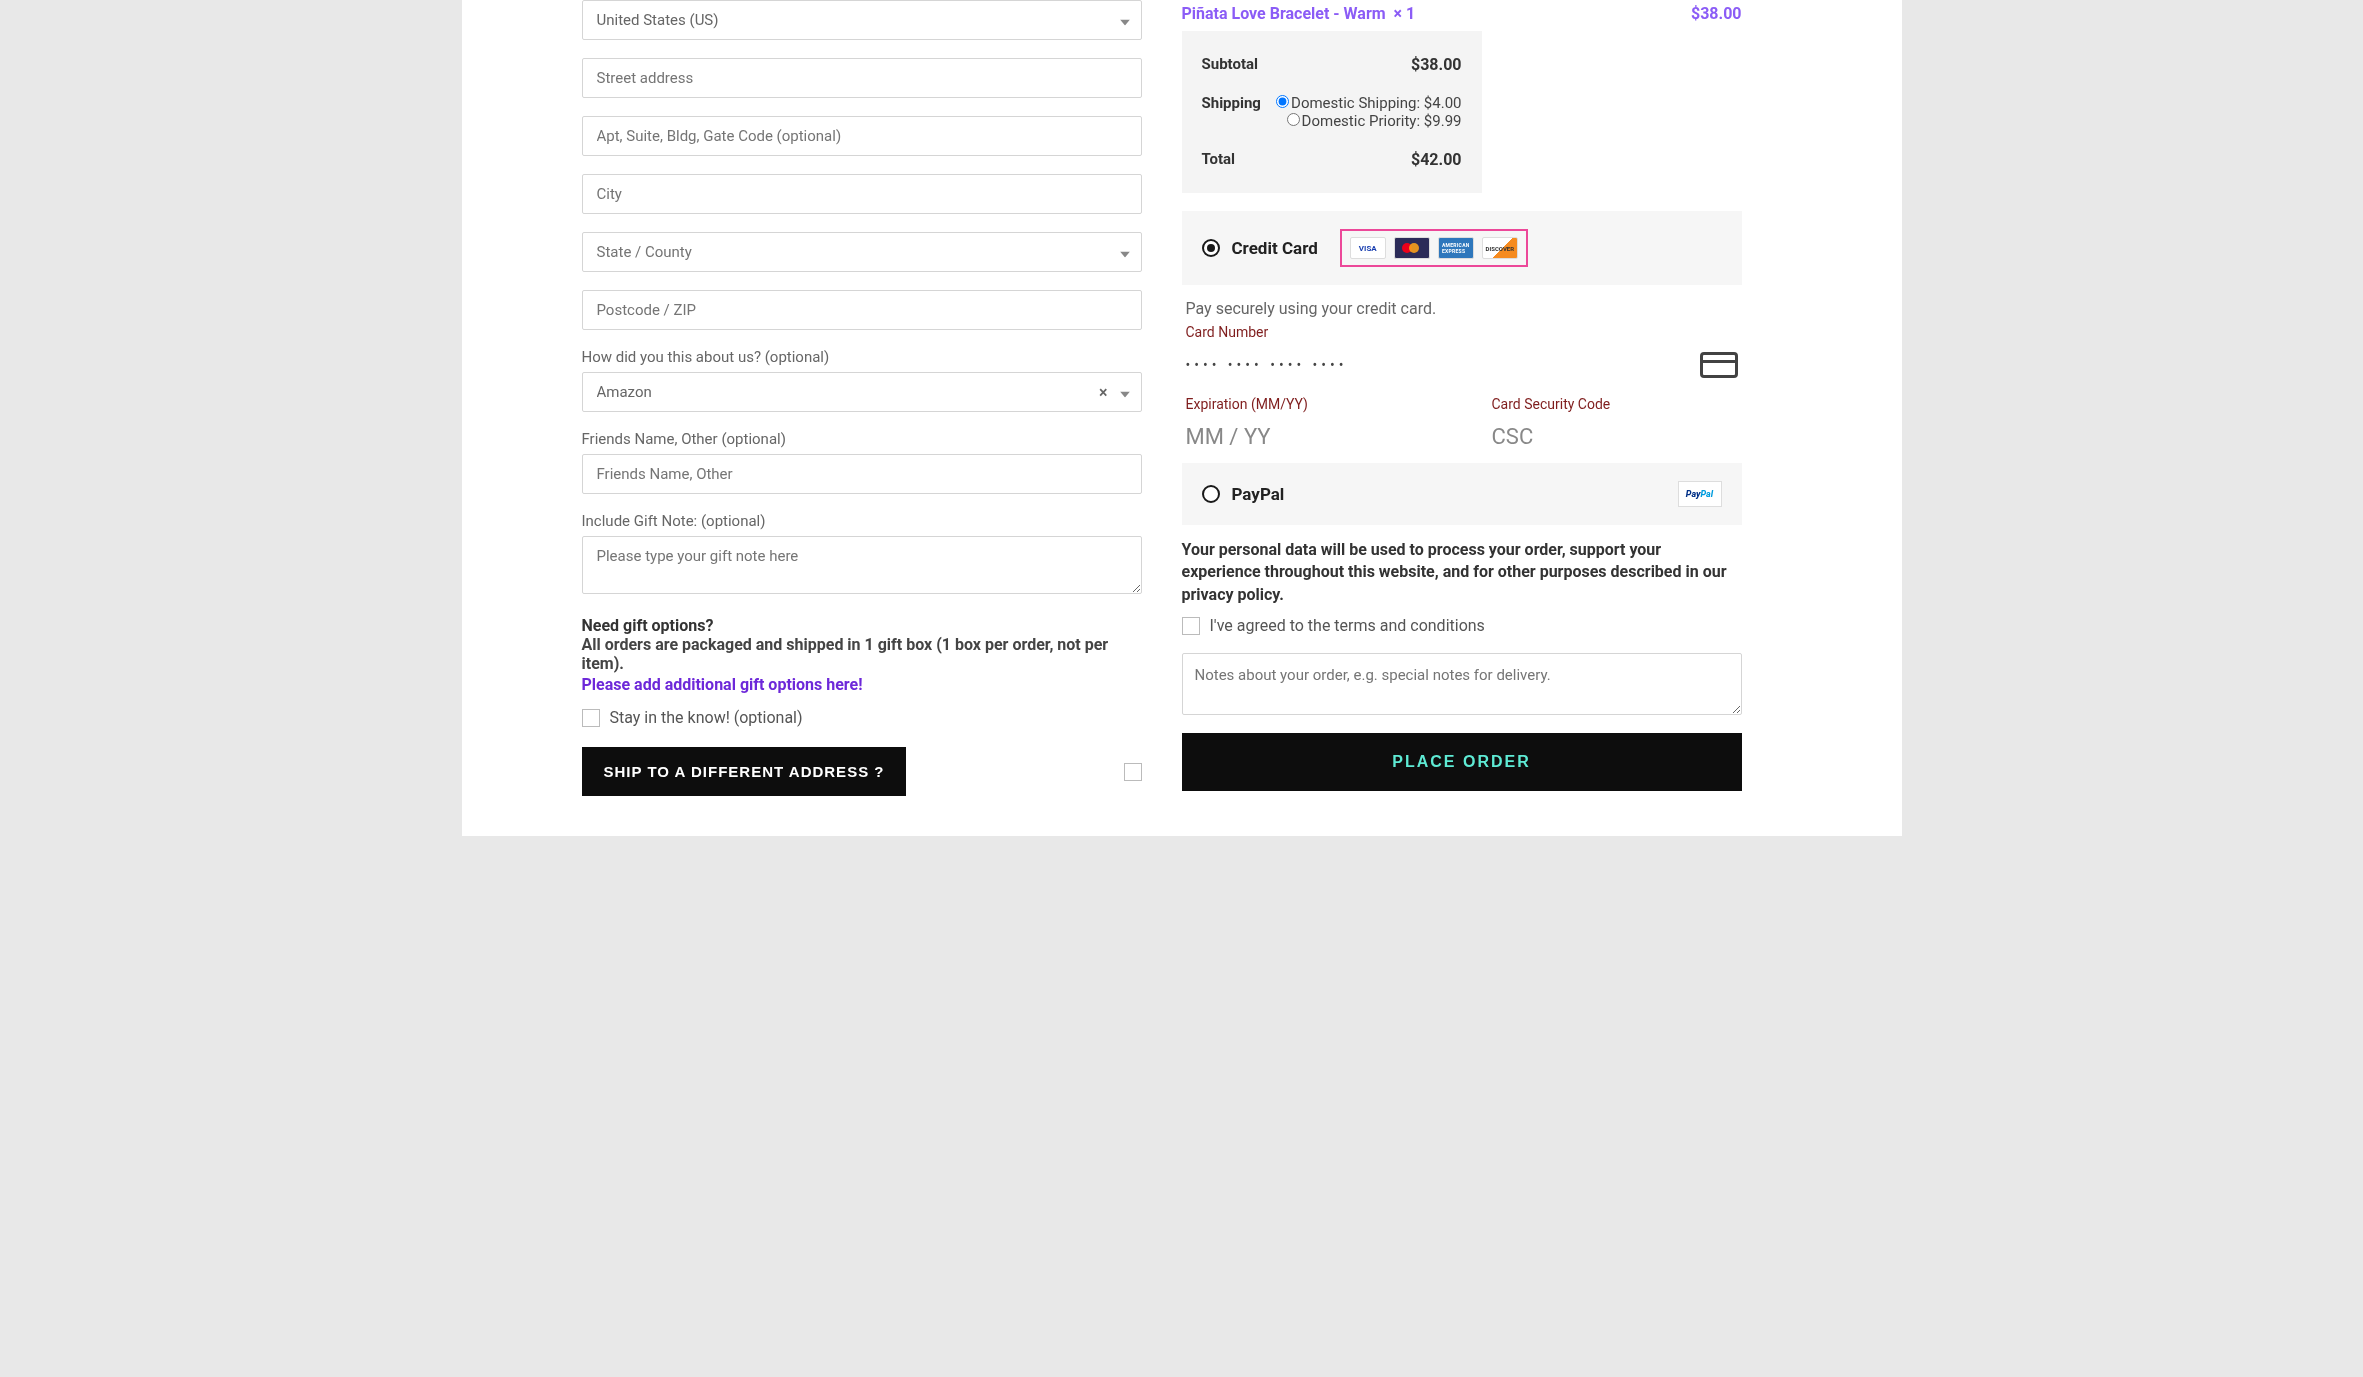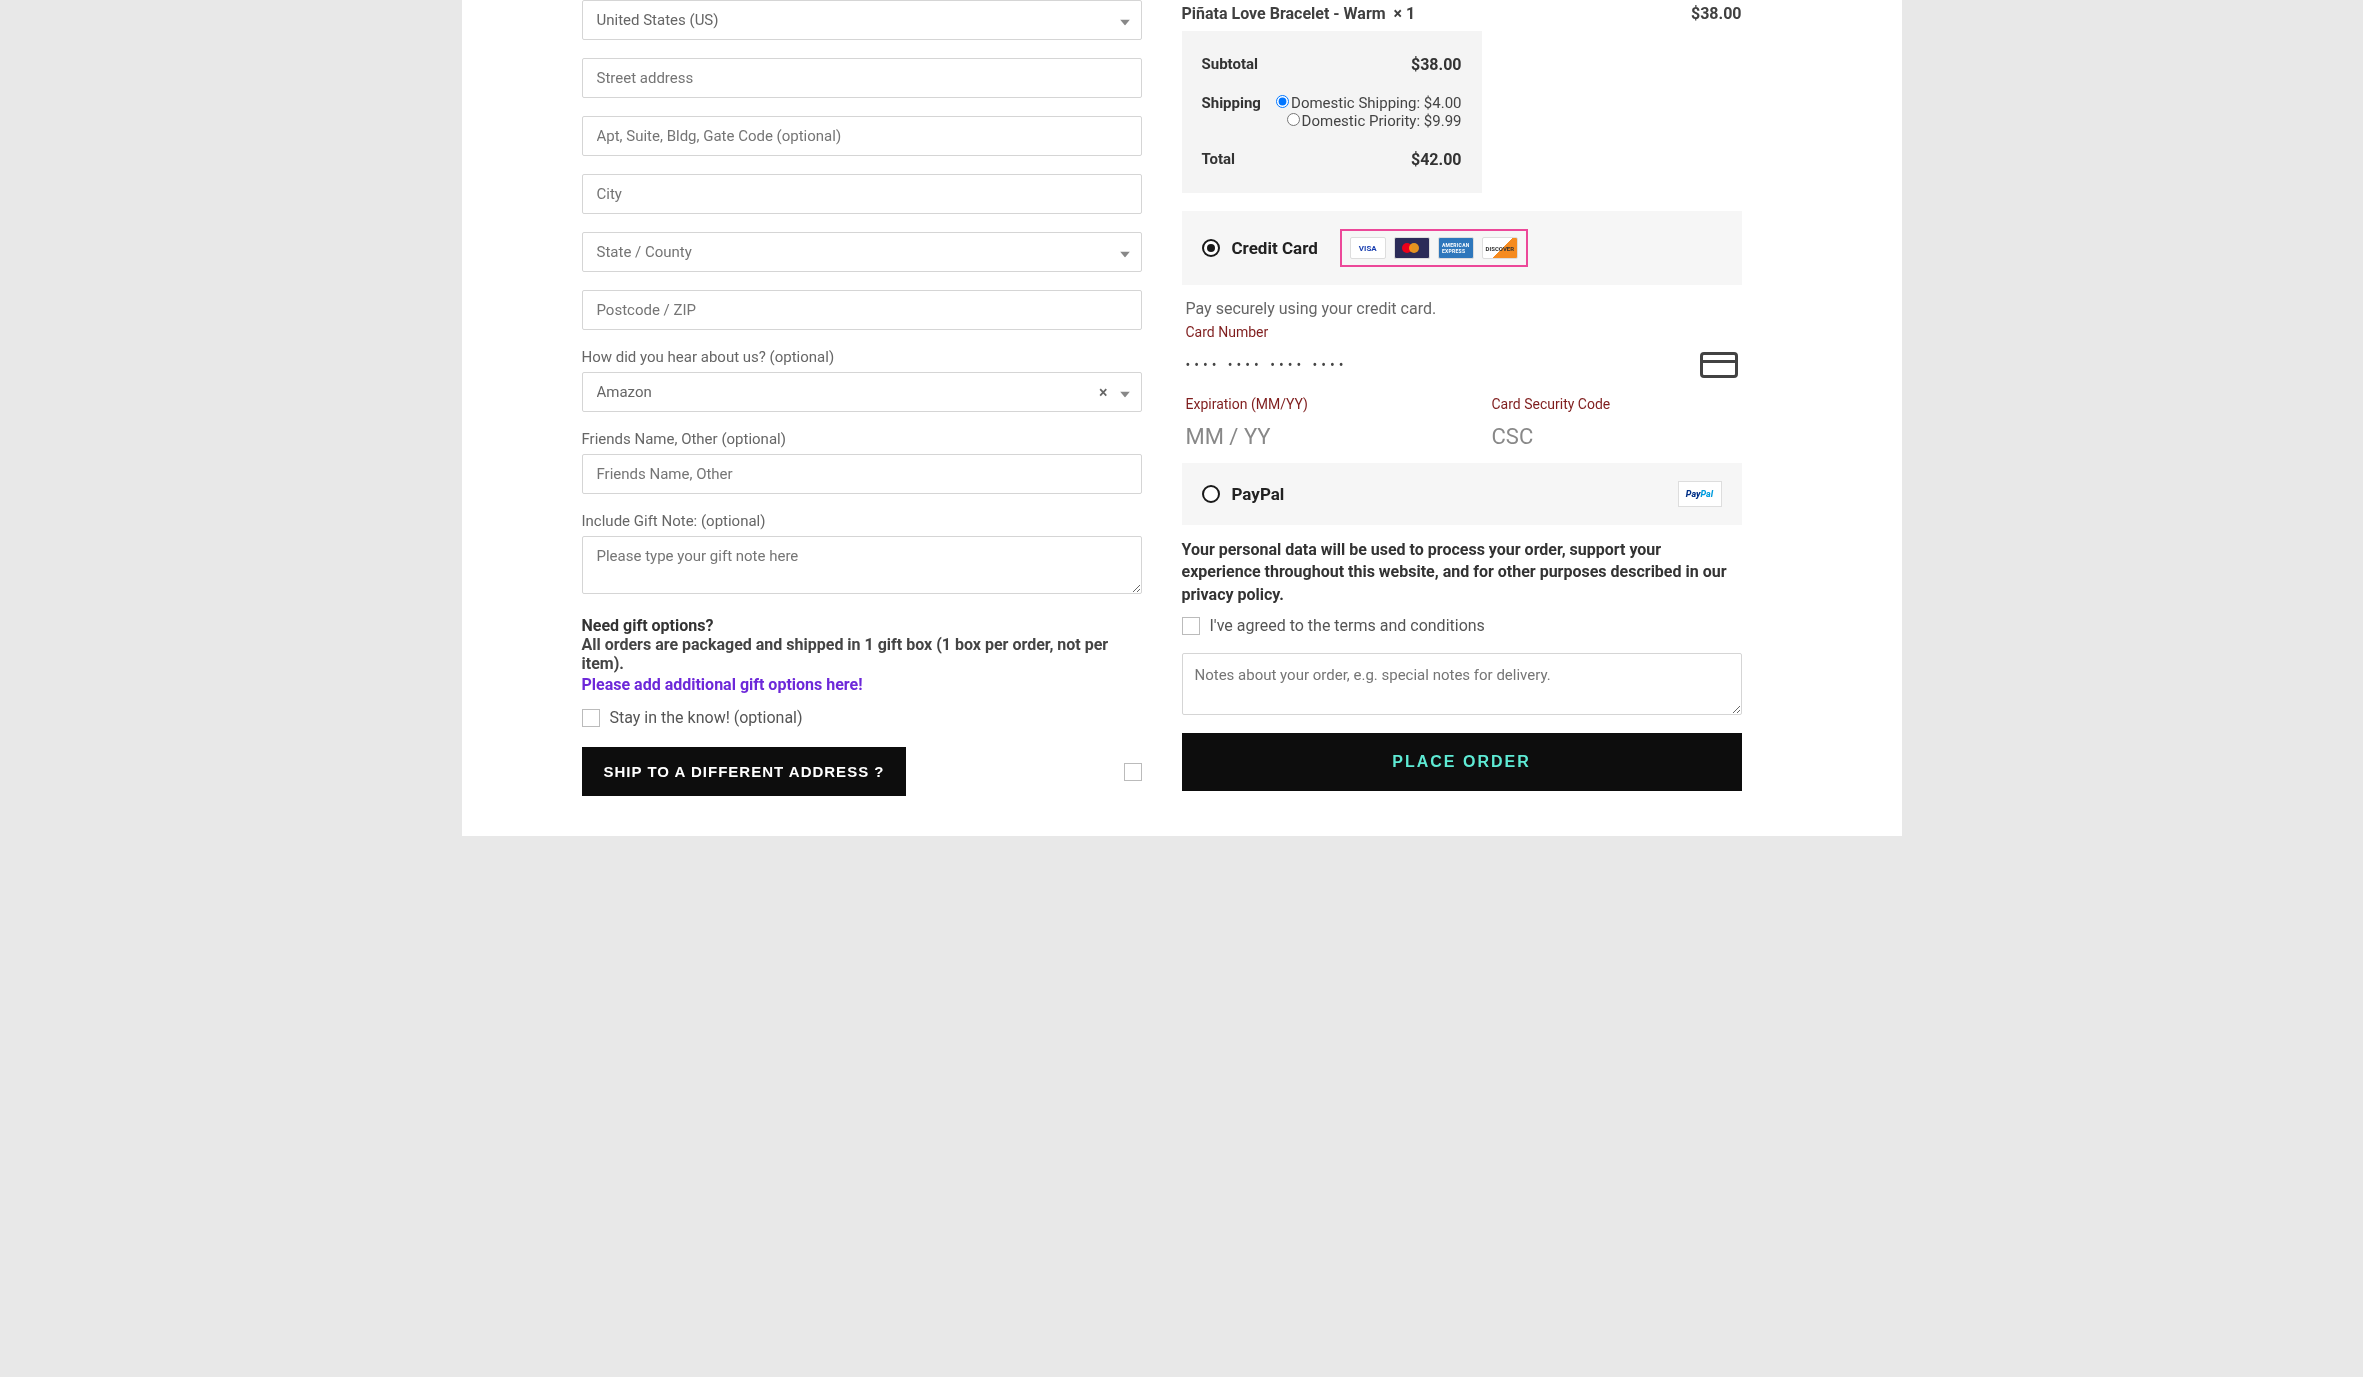--- a/index.html
+++ b/index.html
@@ -69,21 +69,21 @@
     width: 300px;
   }
   .summary-row {
     display:flex; justify-content:space-between; align-items:flex-start;
     padding: 10px 0;
   }
   .summary-label { font-weight:700; color:#333; font-size:15px; }
   .summary-val { font-weight:700; color:#333; font-size:16px; }
   .line-full {
     display:flex; justify-content:space-between; padding: 4px 0 8px 0;
-    font-weight:700; color:#404040;
+    font-weight:700; color:#8b5cf6;
   }
   .shipping-opts { text-align:right; font-size:15px; color:#444; }
   .shipping-opts label { display:block; white-space: nowrap; }
   .shipping-opts input[type=radio]{ margin-right:2px; }
 
   
   .pay-method {
     background:#f6f6f6;
     padding: 18px 20px;
     display:flex; align-items:center; gap:12px;
@@ -190,21 +190,21 @@
             <path d="M0 0l5 6 5-6z" fill="#888"></path>
           </svg>
       </span>
     </div>
 
     <div class="field">
       <input class="input" placeholder="Postcode / ZIP" style="">
     </div>
 
     <div class="field">
-      <label class="label">How did you hear about us? (optional)</label>
+      <label class="label">How did you this about us? (optional)</label>
       <div class="select-wrap">
         <input class="input" readonly="" value="Amazon" style="">
         <span class="select-clear">×</span>
         <span class="select-caret">
           <svg class="caret-svg" viewBox="0 0 10 6">
               <path d="M0 0l5 6 5-6z" fill="#888"></path>
             </svg>
         </span>
       </div>
     </div>

